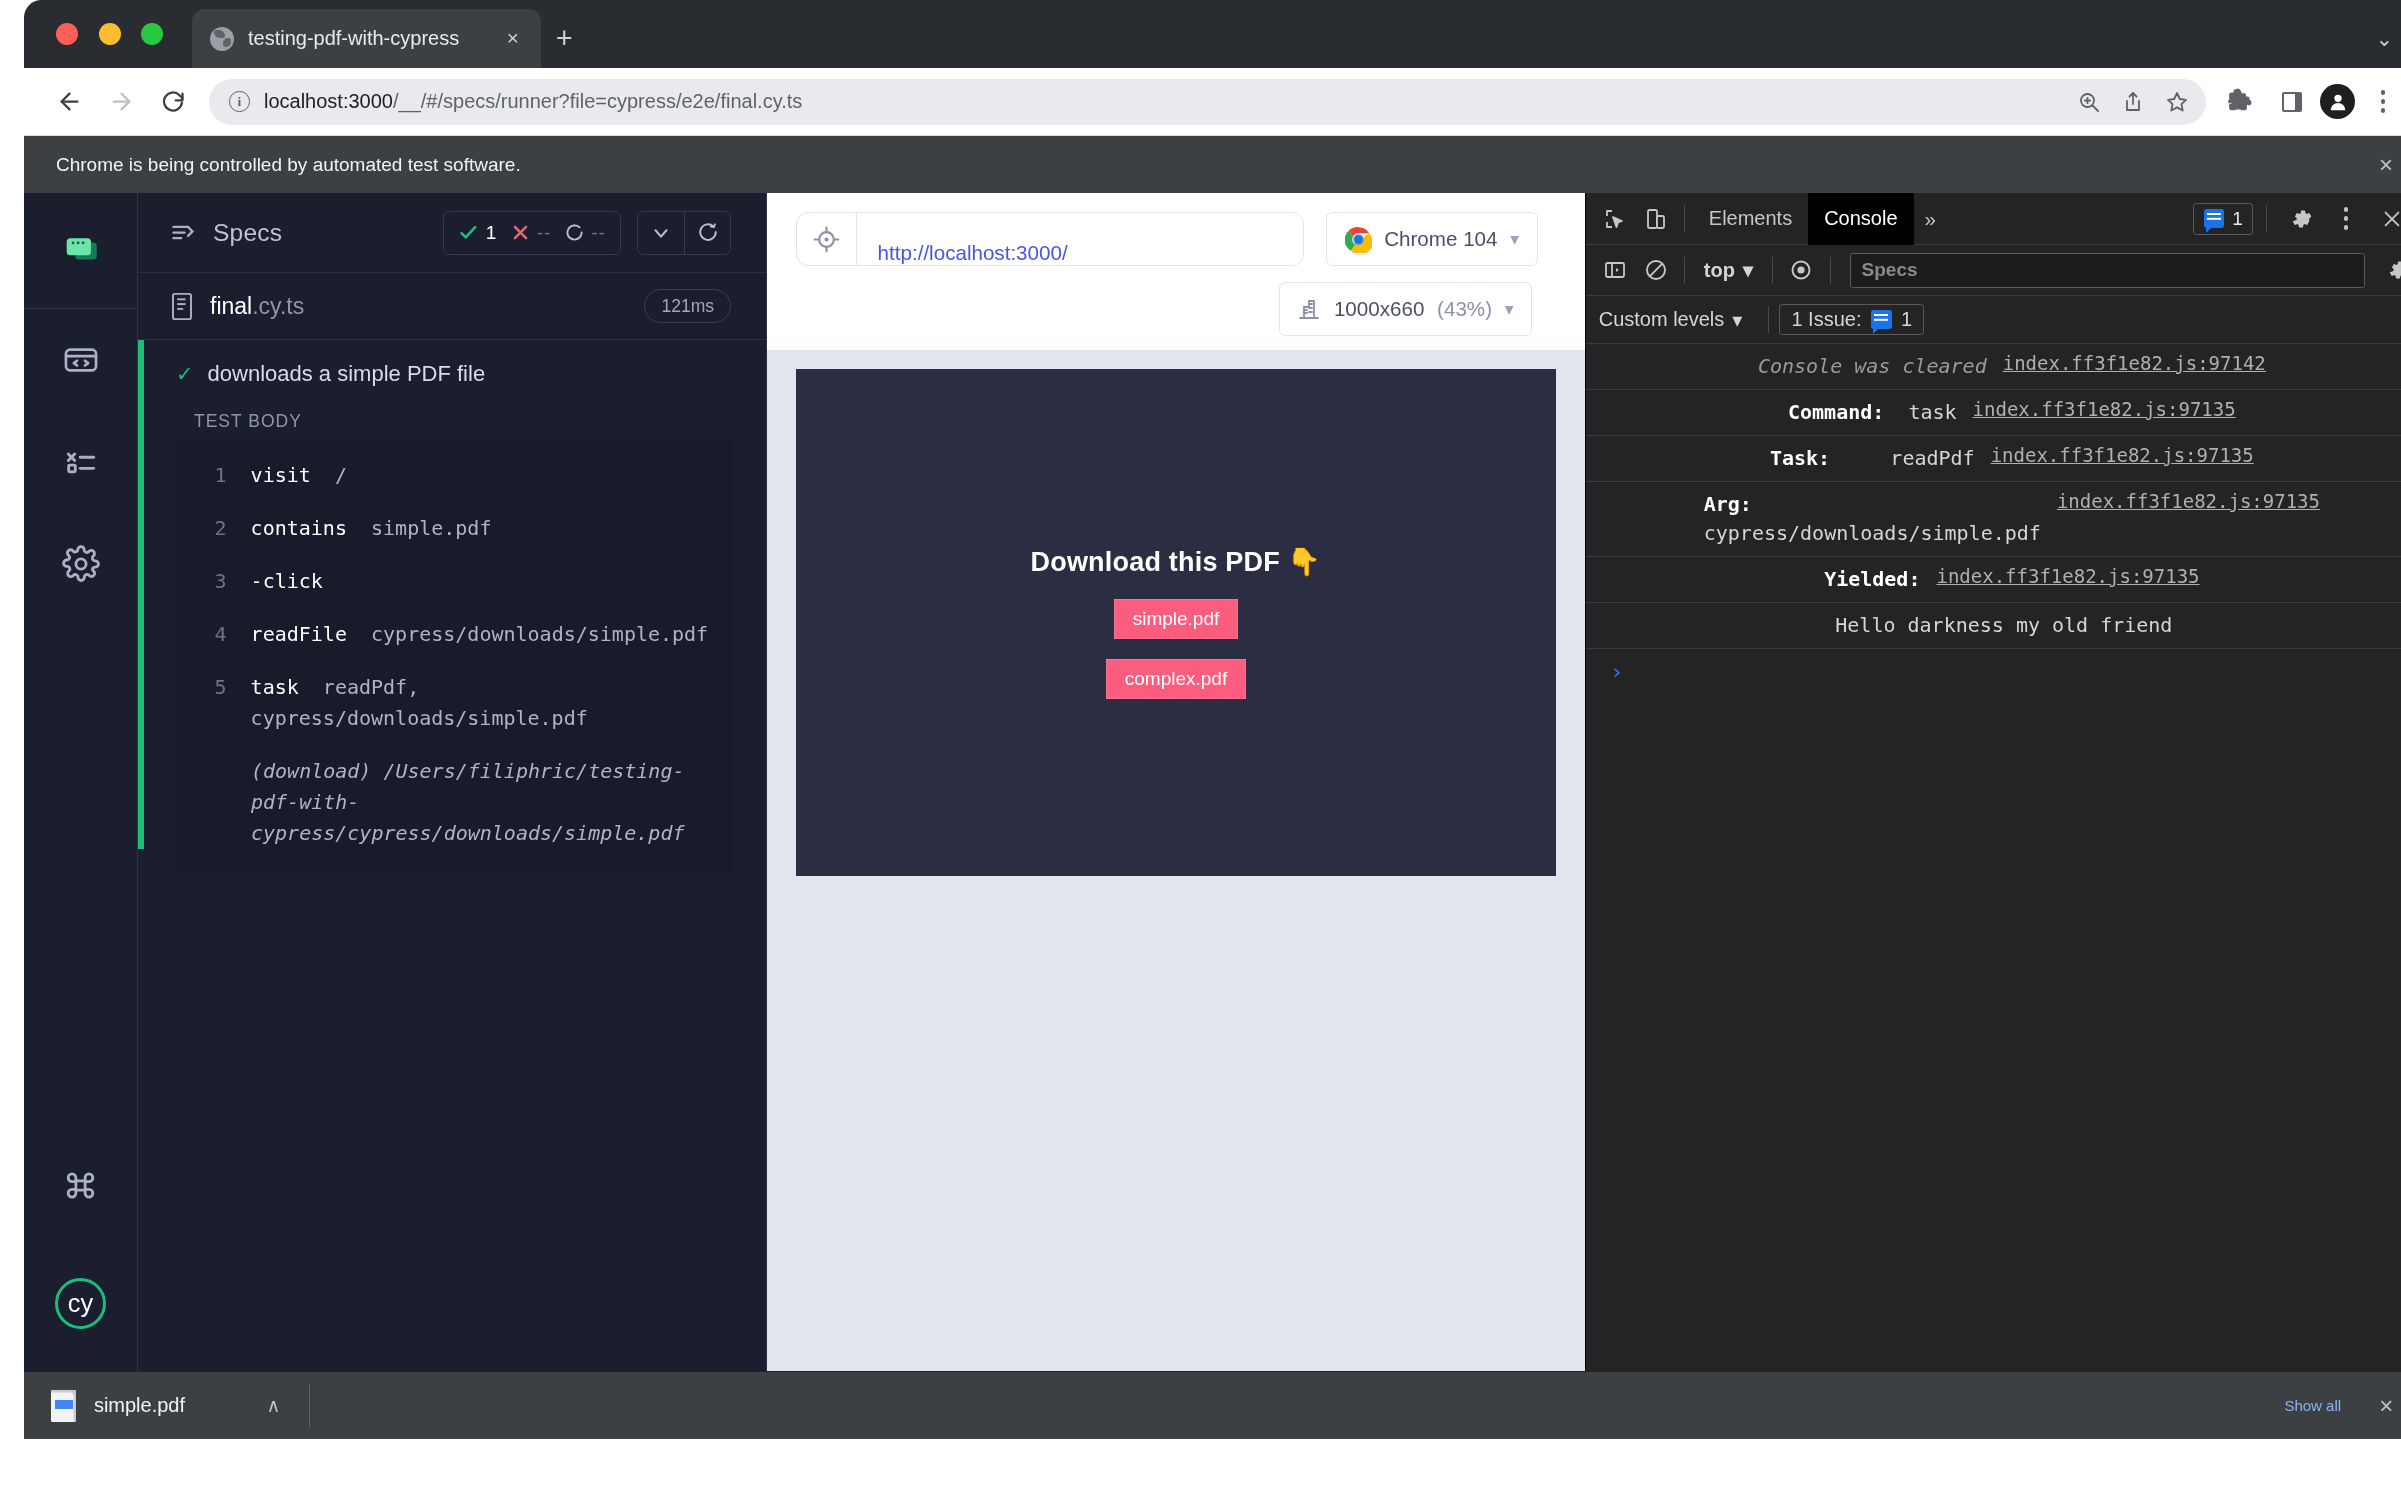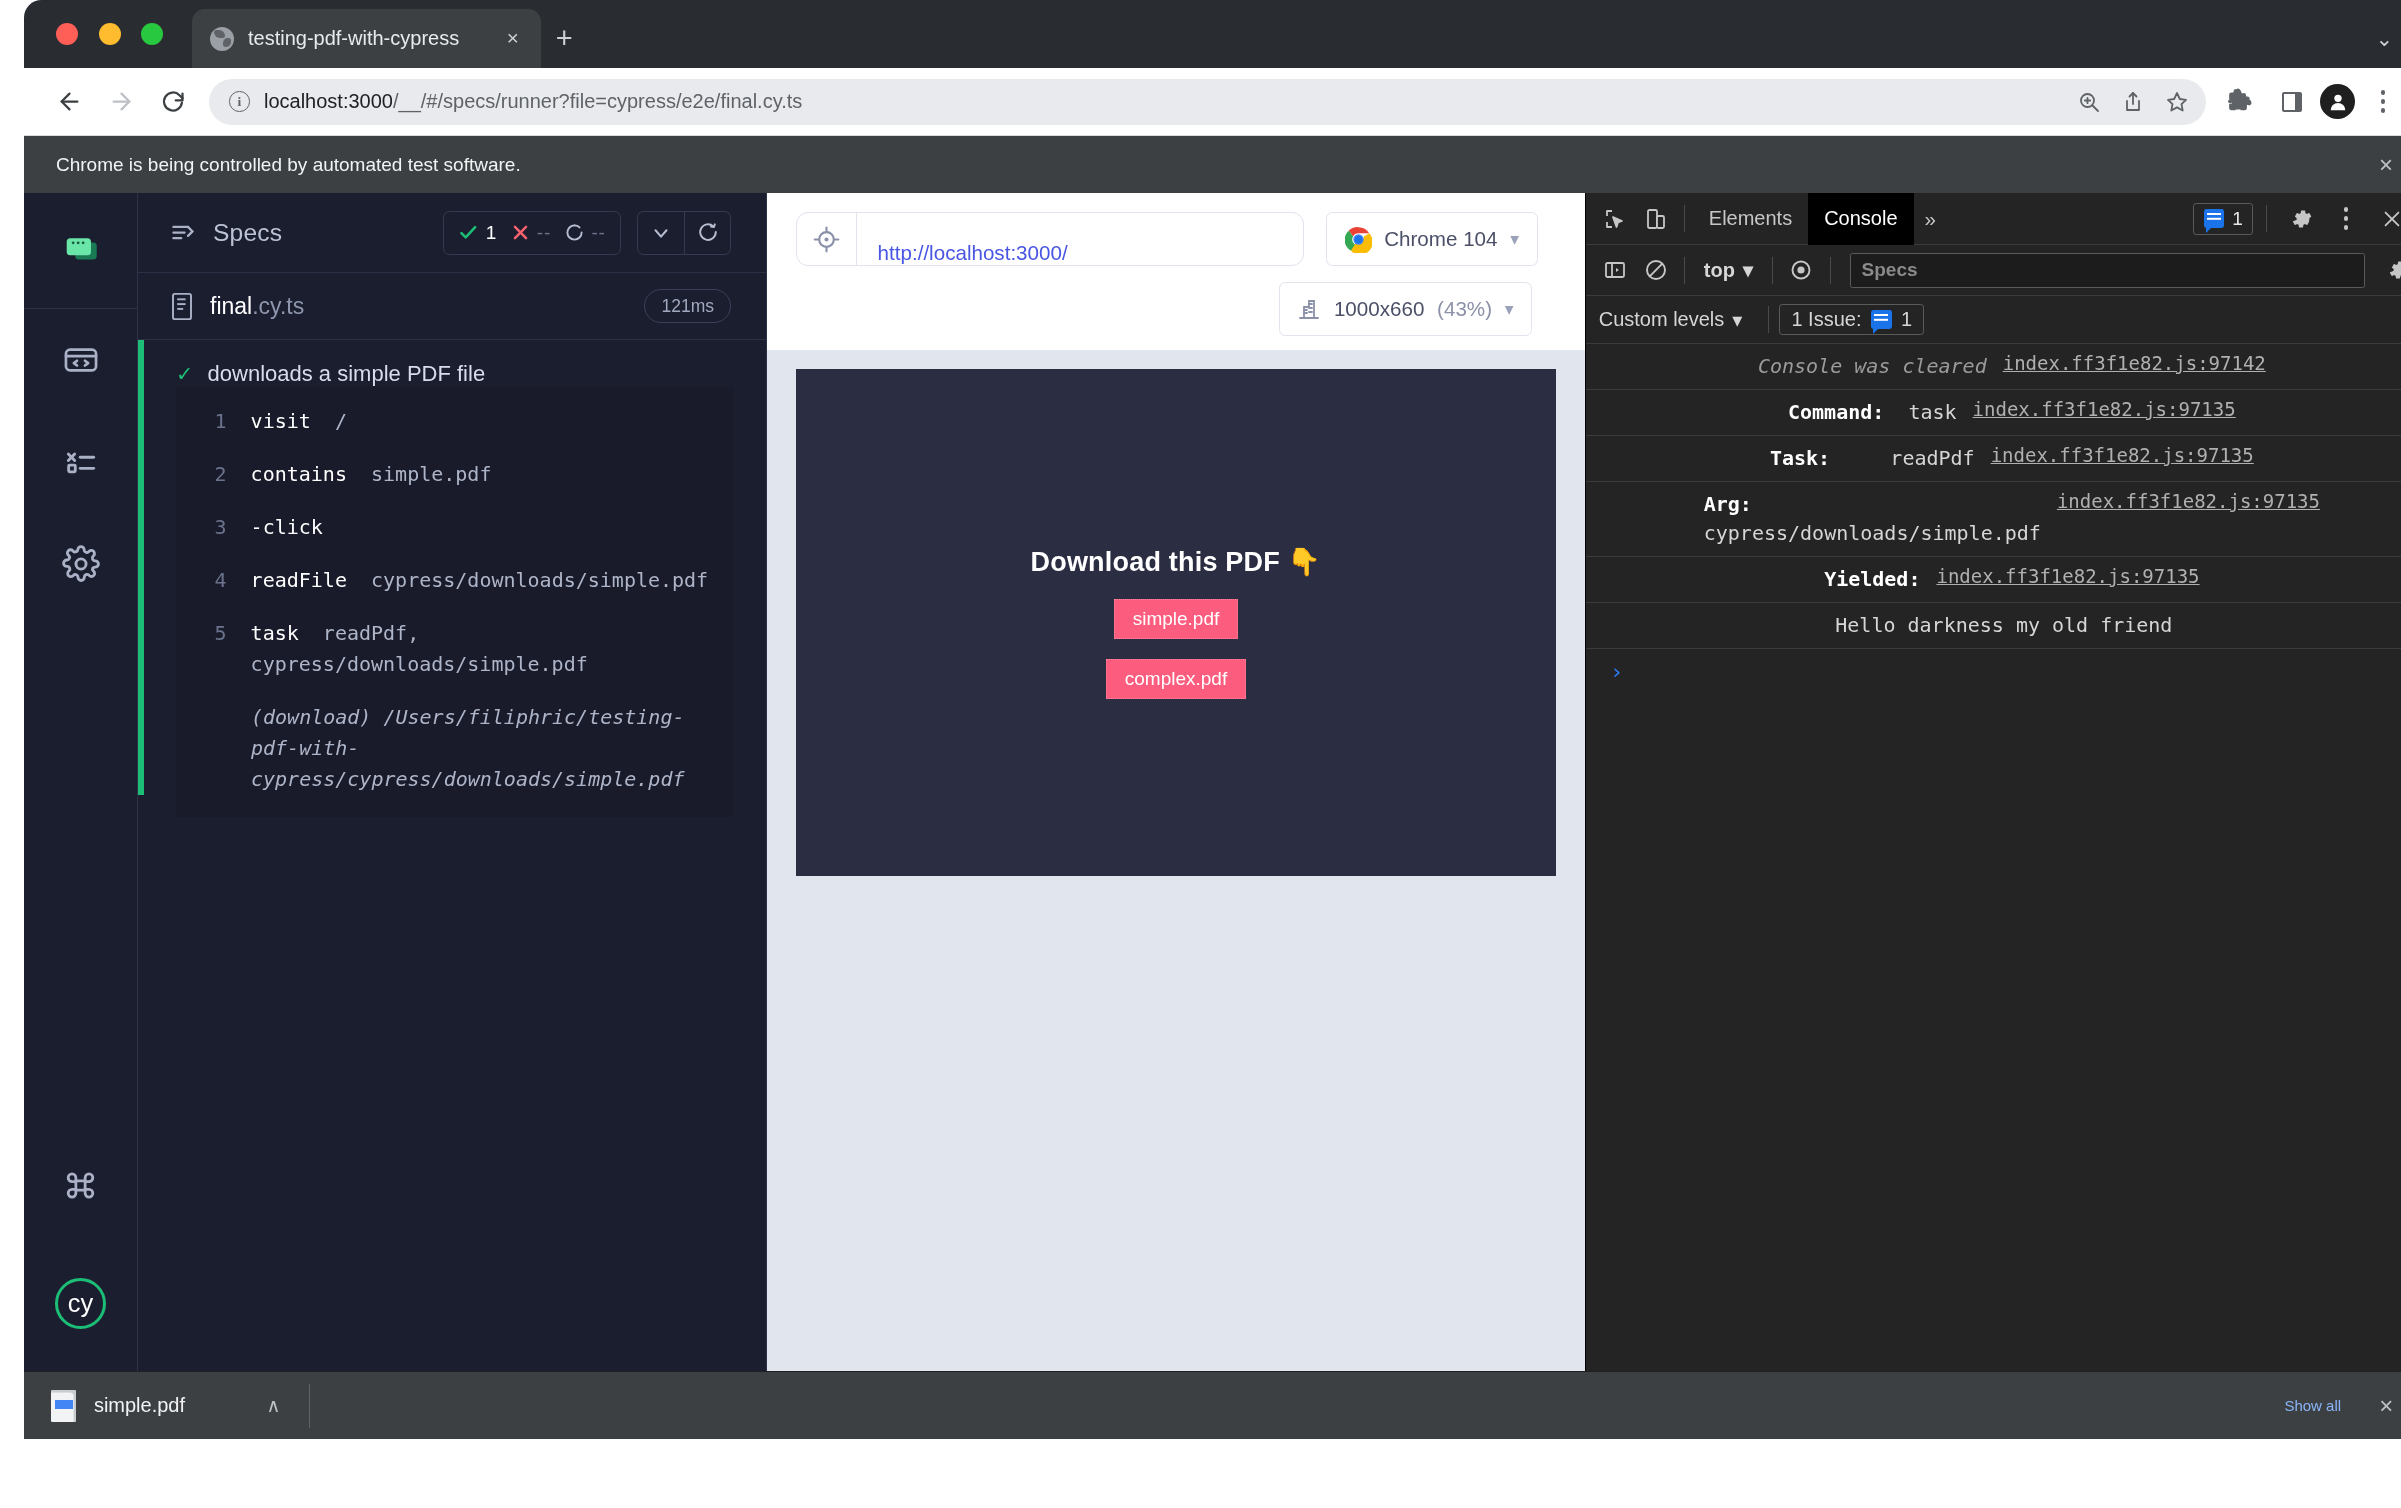--- a/index.html
+++ b/index.html
@@ -480,20 +480,21 @@
         <span class="spec-name"><b style="font-weight:400">final</b><span>.cy.ts</span></span>
         <span class="duration">121ms</span>
       </div>
 
       <div class="test-block">
         <div class="test-accent"></div>
         <div class="test-title">
           <span class="tick">✓</span>
           <span class="txt">downloads a simple PDF file</span>
         </div>
+        <div class="test-body-label">TEST BODY</div>
         <div class="cmd-list">
           <div class="cmd">
             <span class="num">1</span>
             <span class="body"><span>visit</span>&nbsp;&nbsp;<span class="arg">/</span></span>
           </div>
           <div class="cmd">
             <span class="num">2</span>
             <span class="body"><span>contains</span>&nbsp;&nbsp;<span class="arg">simple.pdf</span></span>
           </div>
           <div class="cmd">

